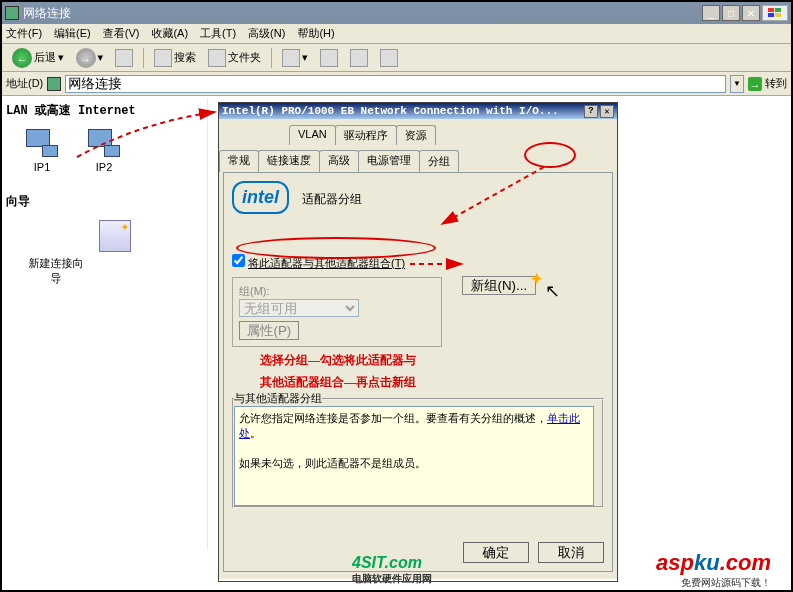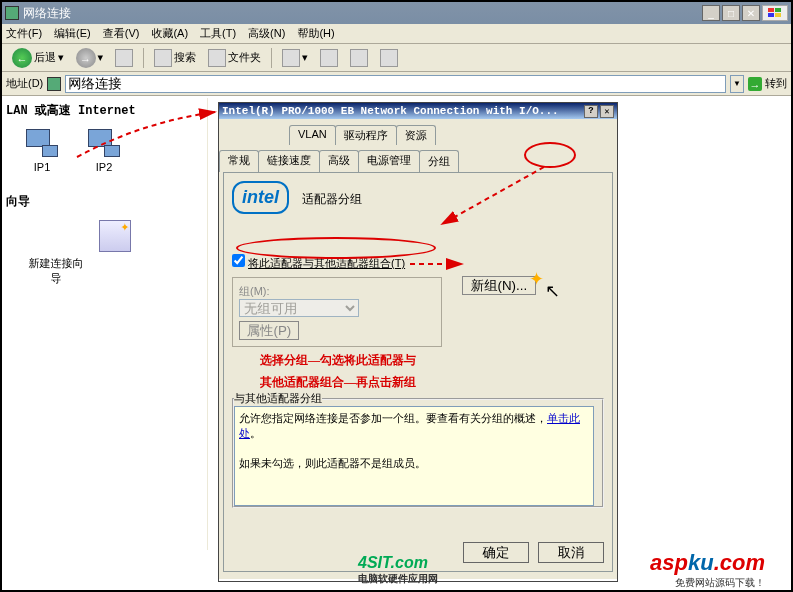--- a/index.html
+++ b/index.html
@@ -63,21 +63,21 @@
 .hilite { position: absolute; left: 36px; top: 176px; color: #d80000; font-family: KaiTi, serif; font-size: 12px; font-weight: bold; line-height: 22px; pointer-events:none; white-space: nowrap; }
 .fs { margin-top: 44px; }
 .fs legend { font-size: 11px; }
 .infobox { width: 360px; height: 100px; background: #ffffe1; border: 1px solid #7f9db9; padding: 4px; font-size: 11px; line-height: 15px; }
 .infobox a { color: #0000cc; text-decoration: underline; }
 .dlgbtns { position: absolute; bottom: 8px; right: 8px; }
 .dlgbtns button { width: 66px; height: 21px; background: #ece9d8; border: 1px solid #666; margin-left: 6px; }
 
 svg.anno { position: absolute; top: 0; left: 0; pointer-events: none; }
 
-.footer { position: absolute; bottom: 2px; left: 0; right: 0; height: 36px; display: flex; align-items: center; justify-content: space-between; padding: 0 26px; }
+.footer { position: absolute; bottom: 2px; left: 0; right: 0; height: 36px; display: flex; align-items: center; justify-content: space-between; padding: 0 20px; }
 .brand1 { color: #0a5; font-style: italic; font-weight: bold; font-size: 16px; }
 .brand1 .sub { font-size: 10px; color: #333; font-style: normal; font-weight: bold; }
 .brand2 { font-family: Arial; font-weight: bold; font-style: italic; font-size: 22px; text-align: right; }
 .brand2 .a { color: #d00; }
 .brand2 .b { color: #06a; text-align: center; }
 .brand2 .sub { font-size: 10px; color: #333; font-style: normal; font-weight: normal; display:block; }
 
 .red-oval { position: absolute; border: 2px solid #d00; border-radius: 50%; pointer-events: none; }
 </style>
 </head>

